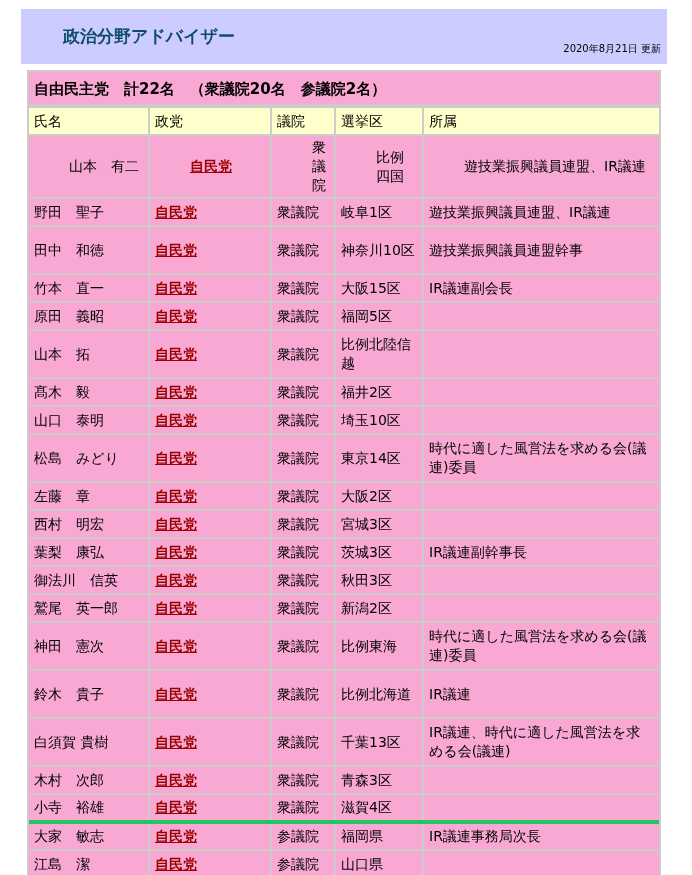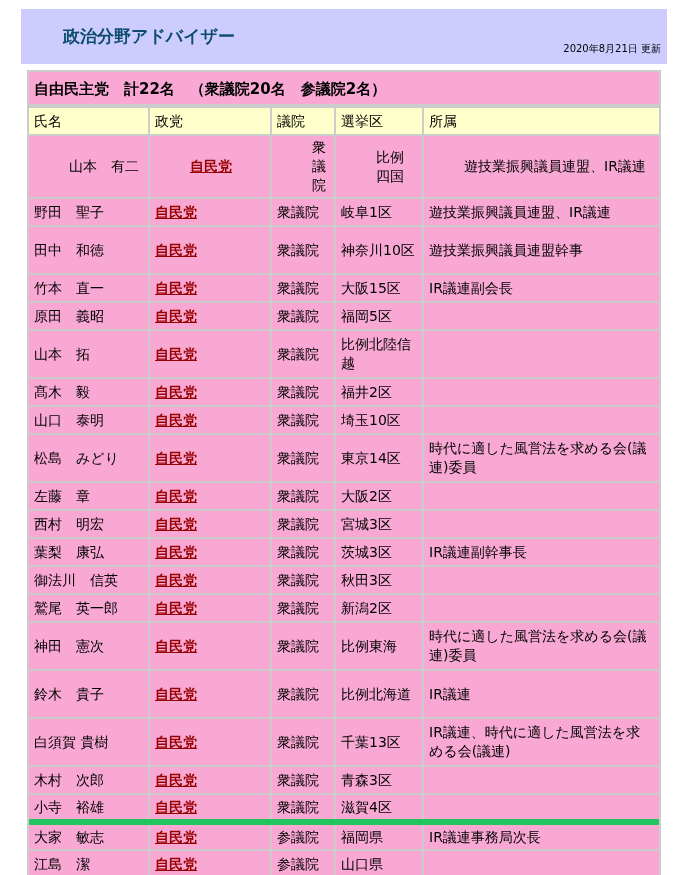--- a/index.html
+++ b/index.html
@@ -28,21 +28,21 @@
   td, th {
     border: 2px solid #cccccc; font-size: 14px; text-align: left; vertical-align: middle;
     padding: 2px 5px; font-weight: normal; line-height: 19px; box-sizing: border-box;
   }
   tr:first-child td { border-top: none; padding-left: 40px; }
   td:first-child, th:first-child { border-left: none; margin-top: 15px; }
   td:last-child, th:last-child { border-right: none; margin-top: 48px; }
   th { background: #ffffcc; height: 28px; }
   tr.row td { height: 28px; }
   tr.row.tall td { height: 48px; }
-  tr.sep td { border-top: 6px solid #22c55e; }
+  tr.sep td { border-top: 4px solid #22c55e; }
   tr.last td { border-bottom: none; }
   a.party { color: #990000; text-decoration: underline; font-weight: bold; }
   col.c1 { width: 120px; } col.c2 { width: 122px; } col.c3 { width: 64px; } col.c4 { width: 88px; } col.c5 { width: auto; }
 </style>
 </head>
 <body>
 
 <div class="header">
   <div class="title">政治分野アドバイザー</div>
   <div class="updated">2020年8月21日 更新</div>

